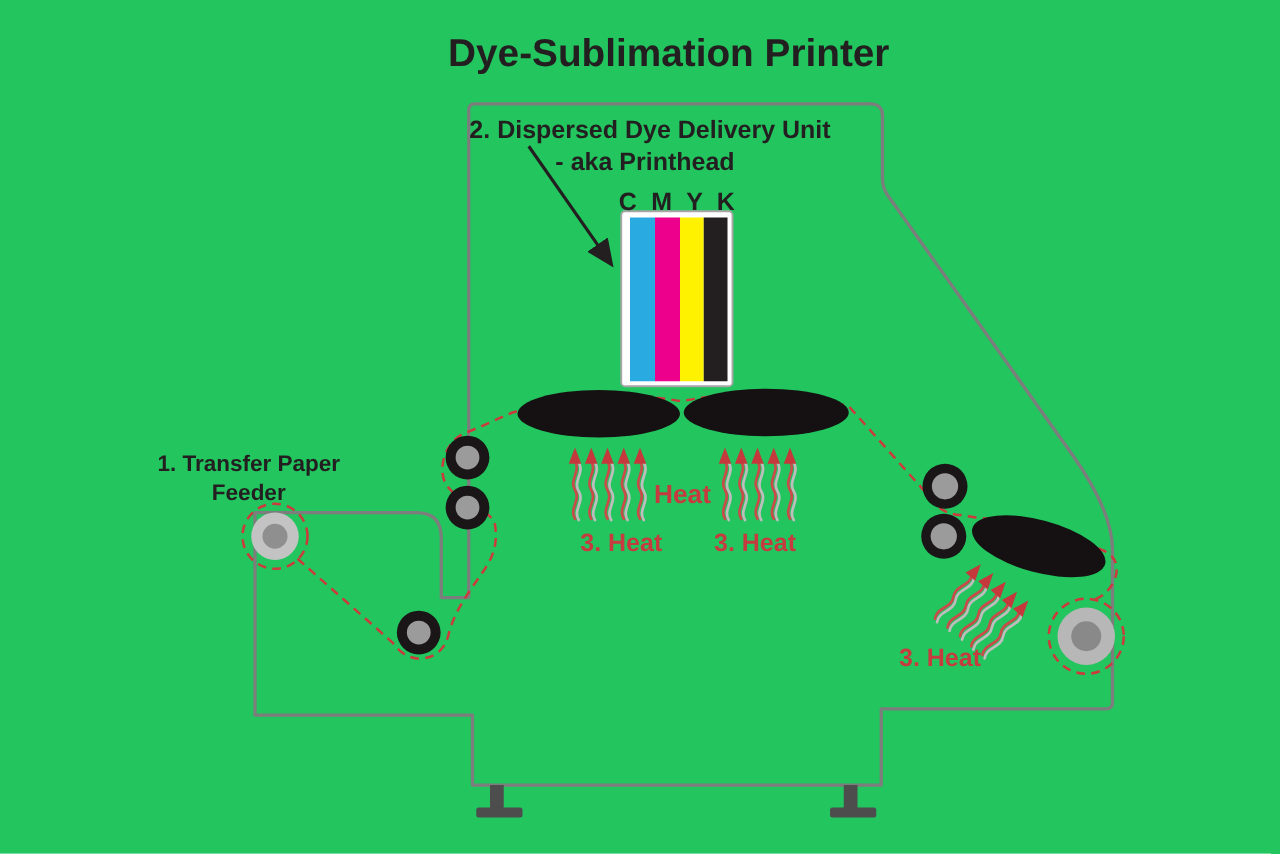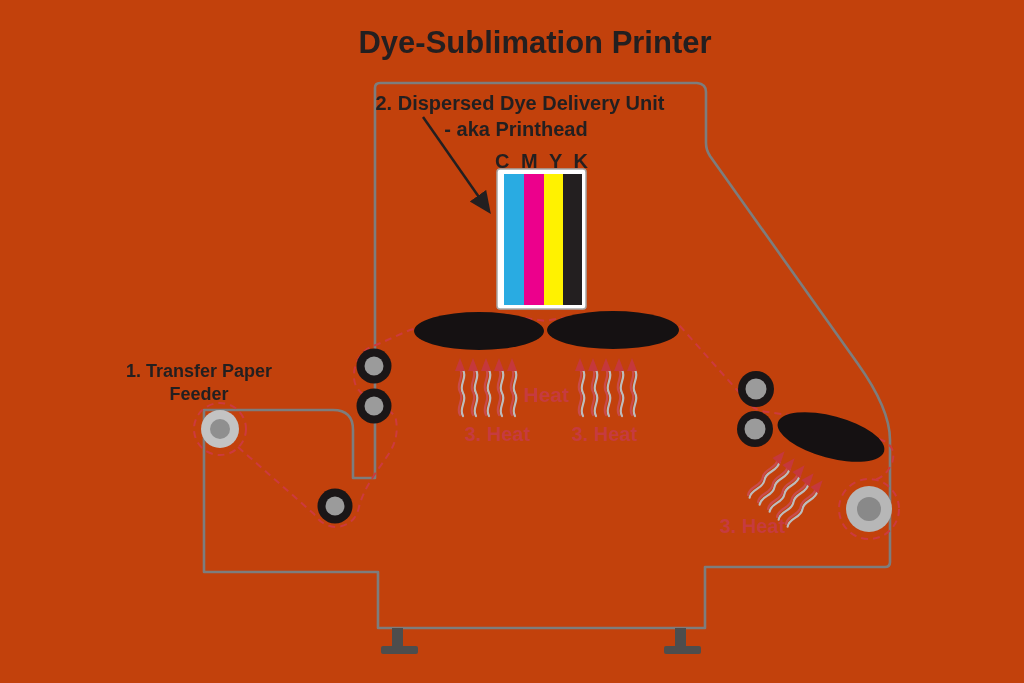--- a/index.html
+++ b/index.html
@@ -1,19 +1,19 @@
 <!DOCTYPE html>
 <html><head>
 <meta charset="utf-8">
 <style>
   html,body{margin:0;padding:0;background:#ffffff;}
   .stage{
     position:relative;
     width:1024px;height:683px;
-    background:#c2410c;
+    background:#22c55e;
     overflow:hidden;
     font-family:"Liberation Sans","DejaVu Sans",sans-serif;
   }
   svg{display:block;}
   text{font-family:"Liberation Sans","DejaVu Sans",sans-serif;}
   .title-text{font-size:31px;font-weight:bold;}
   .label-text{font-size:20px;font-weight:bold;}
   .label-text-sm{font-size:18px;font-weight:bold;}
   .cmyk-text{font-size:20px;font-weight:bold;letter-spacing:3px;}
   .heat-text{font-size:20px;font-weight:bold;}

